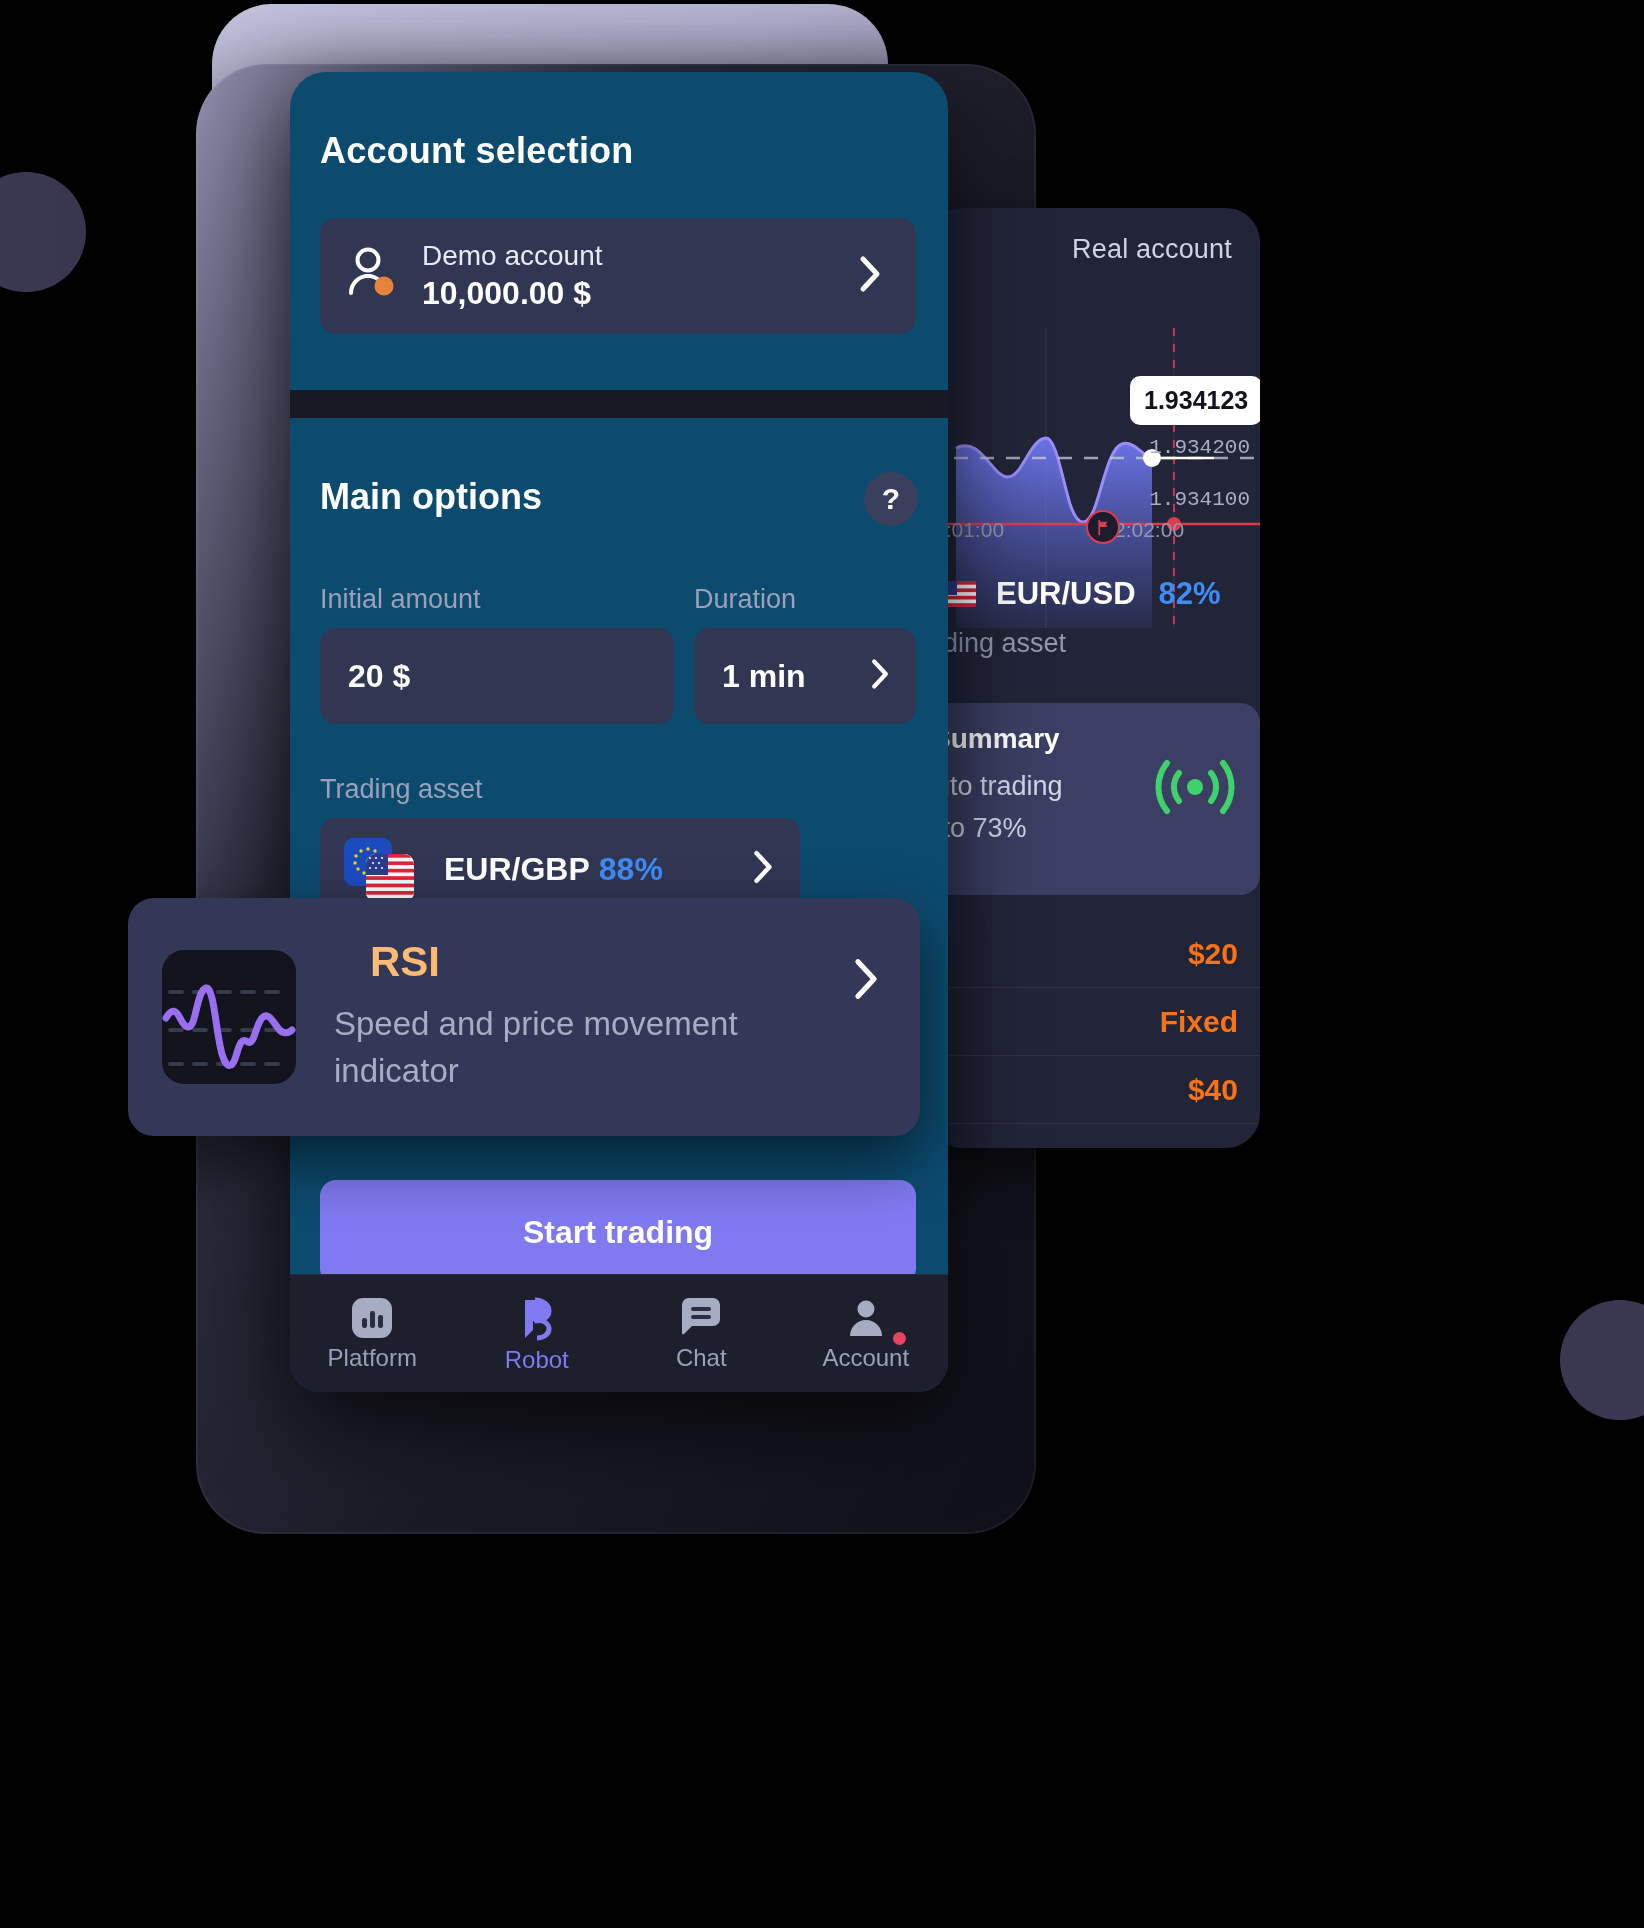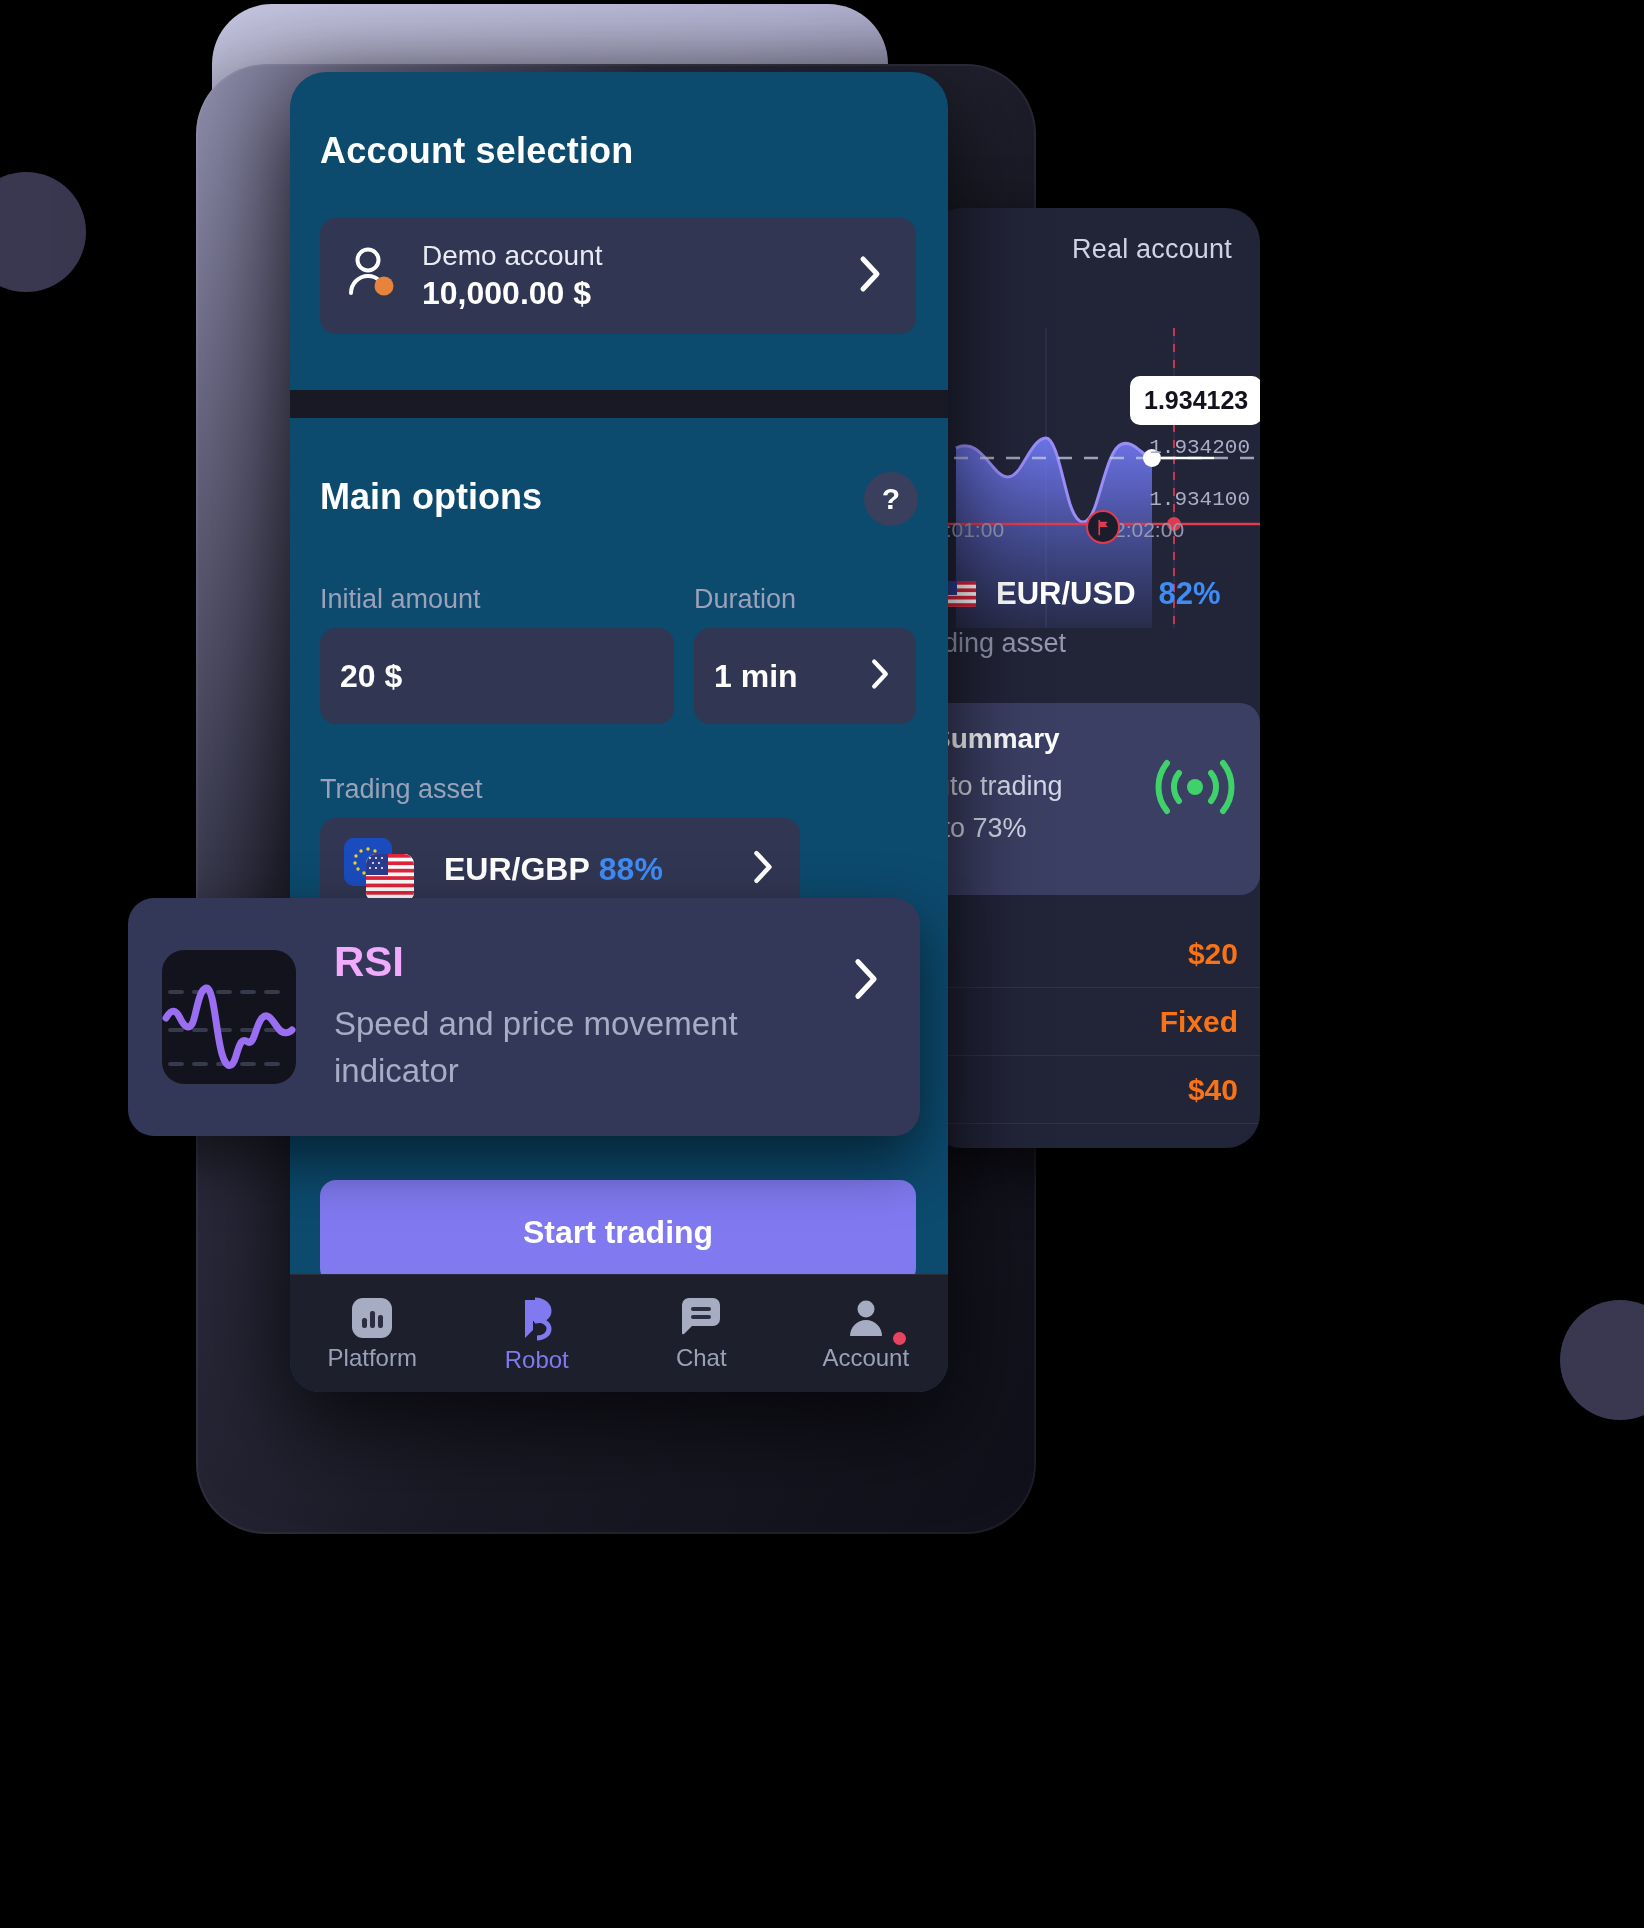--- a/index.html
+++ b/index.html
@@ -136,21 +136,21 @@
   .field-label { position:absolute; color:#9ba1bb; font-size: 27px; }
   .lbl-amount { left: 30px; top: 512px; }
   .lbl-duration { left: 404px; top: 512px; }
 
   .field-box {
     position:absolute; height: 96px; background:#313653; border-radius: 16px;
     display:flex; align-items:center;
   }
   .box-amount { left: 30px; top: 556px; width: 354px; }
   .box-duration { left: 404px; top: 556px; width: 222px; }
-  .field-value { color:#ffffff; font-size: 32px; font-weight: 700; margin-left: 20px; }
+  .field-value { color:#ffffff; font-size: 32px; font-weight: 700; margin-left: 28px; }
   .field-chev { position:absolute; right: 26px; top:50%; transform:translateY(-50%); }
 
   .lbl-asset { left: 30px; top: 702px; }
   .asset-box {
     position:absolute; left: 30px; top: 746px; width: 480px; height: 102px;
     background:#313653; border-radius: 16px; display:flex; align-items:center;
   }
   .flagpair { position:relative; width: 78px; height: 62px; margin-left: 24px; }
   .flag-eu {
     position:absolute; left:0; top:0; width: 48px; height: 48px; border-radius: 10px;
@@ -170,21 +170,21 @@
     background: #333858; border-radius: 26px;
     display:flex; align-items:center;
     box-shadow: 0 24px 60px rgba(0,0,0,.55);
   }
   .rsi-icon {
     width: 134px; height: 134px; margin-left: 34px;
     background:#12131d; border-radius: 22px; position:relative; overflow:hidden;
     flex: 0 0 auto;
   }
   .rsi-body { margin-left: 38px; }
-  .rsi-title { color:#f0abfc; font-size: 42px; font-weight: 700; line-height:1.1; }
+  .rsi-title { color:#fdba74; font-size: 42px; font-weight: 700; line-height:1.1;margin-left:36px; }
   .rsi-desc { color:#a7adc4; font-size: 33px; line-height: 1.42; margin-top: 16px; max-width: 430px; }
   .rsi-chev { position:absolute; right: 40px; top: 58px; }
 
   .start-btn {
     position:absolute; left: 30px; top: 1108px;
     width: 596px; height: 104px;
     background: #8079f0; border-radius: 16px;
     display:flex; align-items:center; justify-content:center;
     color:#ffffff; font-size: 32px; font-weight: 700;
   }

